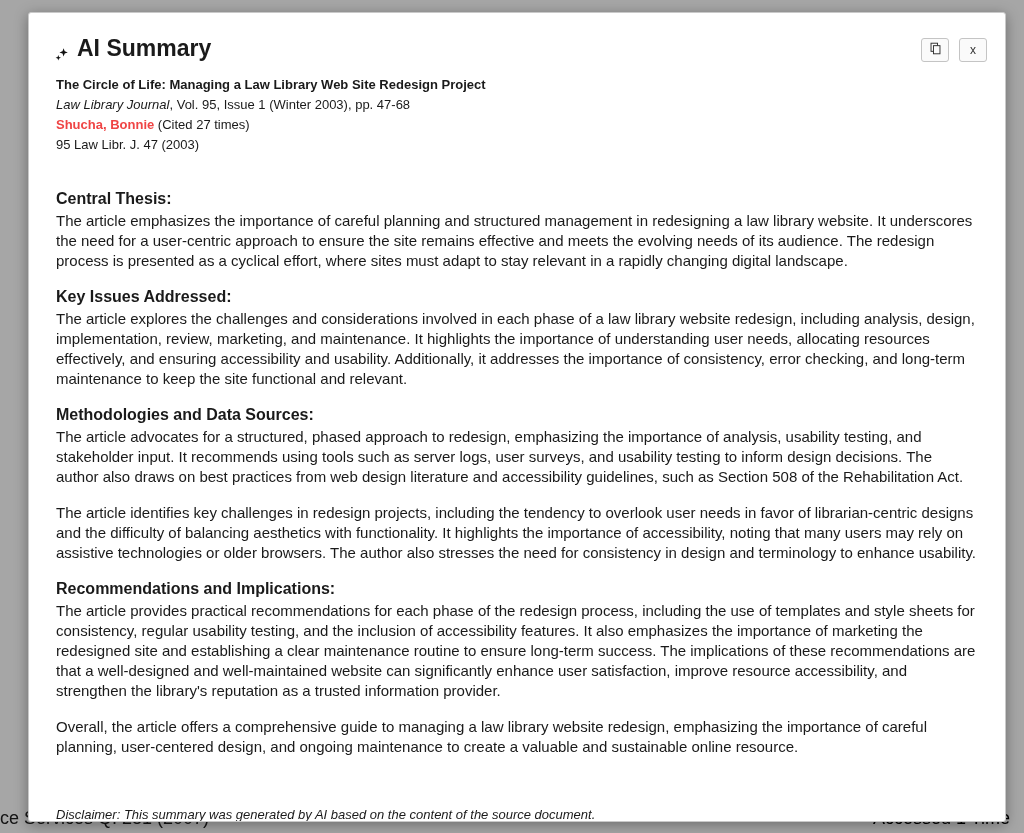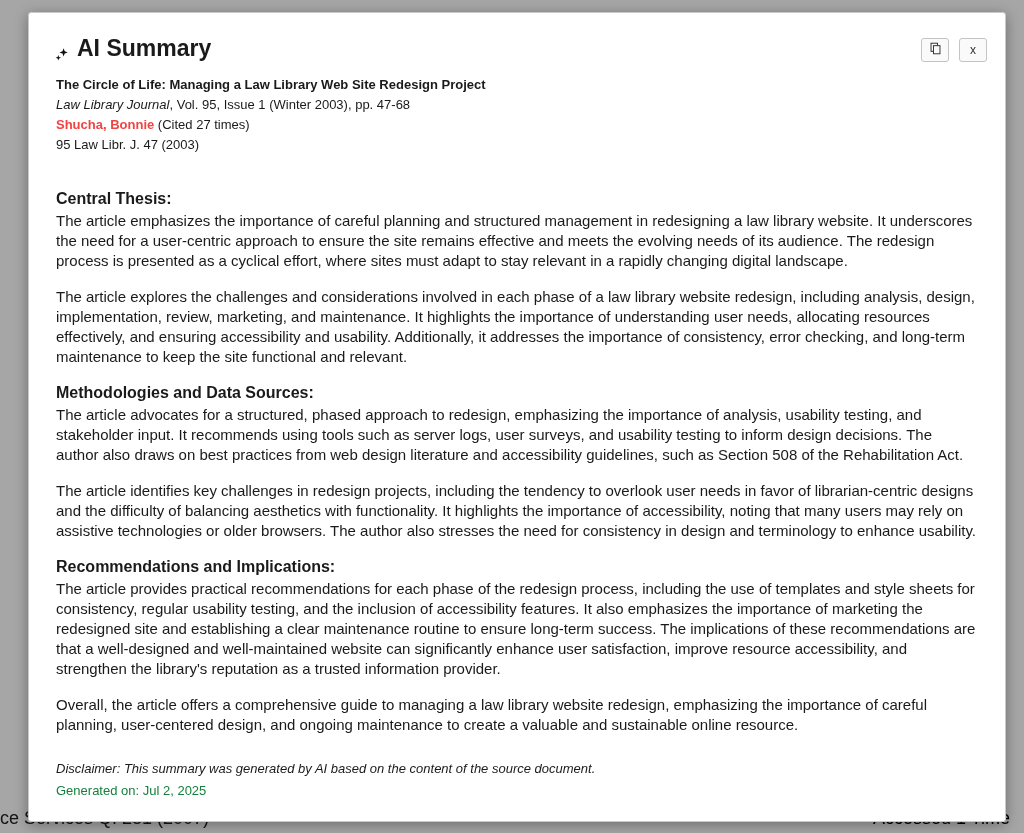--- a/index.html
+++ b/index.html
@@ -139,21 +139,21 @@
   .sec-body {
     font-size: 15px;
     line-height: 20px;
     color: #1a1a1a;
     margin: 0 0 16px 0;
     text-align: left;
   }
   .sec-body.last { margin-bottom: 16px; }
 
   .disclaimer {
-    margin-top: 24px;
+    margin-top: 48px;
     font-size: 13px;
     font-style: italic;
     color: #1a1a1a;
     line-height: 20px;
   }
   .generated-on {
     margin-top: 2px;
     font-size: 13px;
     color: #15803d;
     line-height: 20px;
@@ -238,20 +238,21 @@
     </div>
 
     <div class="summary-sections">
 
       <div class="sec">
         <p class="sec-head">Central Thesis:</p>
         <p class="sec-body">The article emphasizes the importance of careful planning and structured management in redesigning a law library website. It underscores the need for a user-centric approach to ensure the site remains effective and meets the evolving needs of its audience. The redesign process is presented as a cyclical effort, where sites must adapt to stay relevant in a rapidly changing digital landscape.</p>
       </div>
 
       <div class="sec">
+        <p class="sec-head">Key Issues Addressed:</p>
         <p class="sec-body">The article explores the challenges and considerations involved in each phase of a law library website redesign, including analysis, design, implementation, review, marketing, and maintenance. It highlights the importance of understanding user needs, allocating resources effectively, and ensuring accessibility and usability. Additionally, it addresses the importance of consistency, error checking, and long-term maintenance to keep the site functional and relevant.</p>
       </div>
 
       <div class="sec">
         <p class="sec-head">Methodologies and Data Sources:</p>
         <p class="sec-body">The article advocates for a structured, phased approach to redesign, emphasizing the importance of analysis, usability testing, and stakeholder input. It recommends using tools such as server logs, user surveys, and usability testing to inform design decisions. The author also draws on best practices from web design literature and accessibility guidelines, such as Section 508 of the Rehabilitation Act.</p>
       </div>
 
       <div class="sec">
         <p class="sec-body">The article identifies key challenges in redesign projects, including the tendency to overlook user needs in favor of librarian-centric designs and the difficulty of balancing aesthetics with functionality. It highlights the importance of accessibility, noting that many users may rely on assistive technologies or older browsers. The author also stresses the need for consistency in design and terminology to enhance usability.</p>

